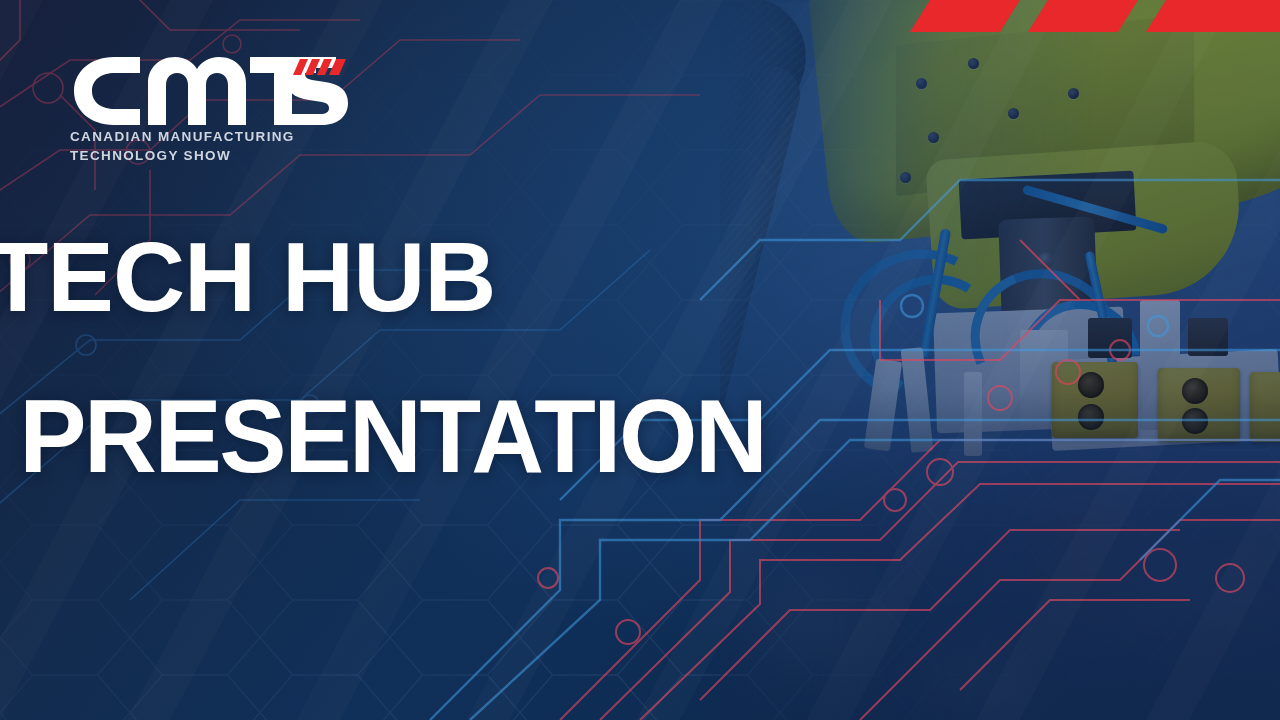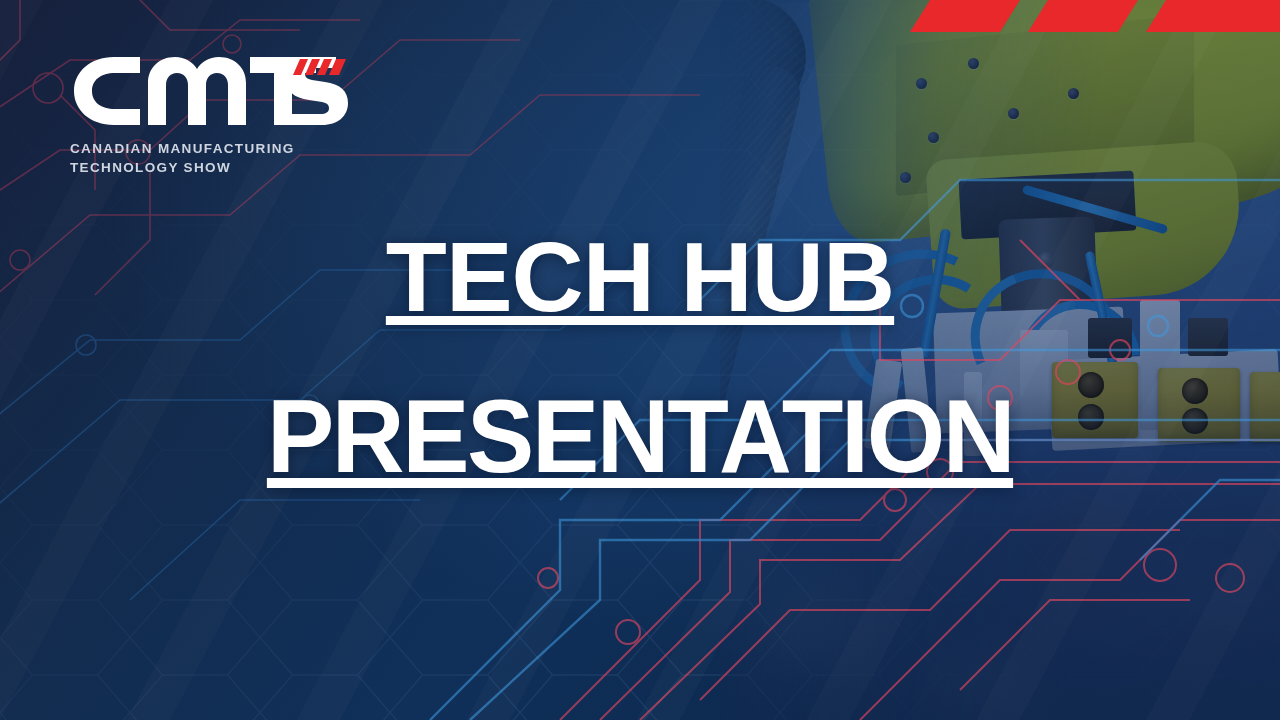--- a/index.html
+++ b/index.html
@@ -175,39 +175,36 @@
   }
   .dark-cap{background:linear-gradient(180deg,#3b4557,#232c3b);border-radius:3px;}
 
   
   .slash-bar{position:absolute;top:0;right:0;width:400px;height:40px;z-index:20;}
 
   
   .logo{position:absolute;left:70px;top:55px;z-index:30;}
   .logo-mark{position:relative;height:72px;width:280px;}
   .logo-sub{
-    margin-top:12px;
     color:#cfd6e0;
     font-size:13.5px;
     font-weight:700;
     letter-spacing:1.35px;
     line-height:1.42;
     text-transform:uppercase;
     white-space:pre-line;
   }
 
   
   .headline{
     position:absolute;z-index:30;left:0;right:0;top:228px;
-    text-align:center;
     color:#ffffff;
     font-weight:700;
     line-height:1;
     text-shadow:0 2px 14px rgba(0,10,30,.45);
-    text-decoration:underline;
   }
   .line1{
     font-size:98px;letter-spacing:-1px;
     font-family:"Liberation Sans", sans-serif;
     transform:scaleX(1.02);
   }
   .line2{
     margin-top:58px;
     font-size:104px;letter-spacing:-2.5px;
     font-family:"Liberation Sans", sans-serif;

